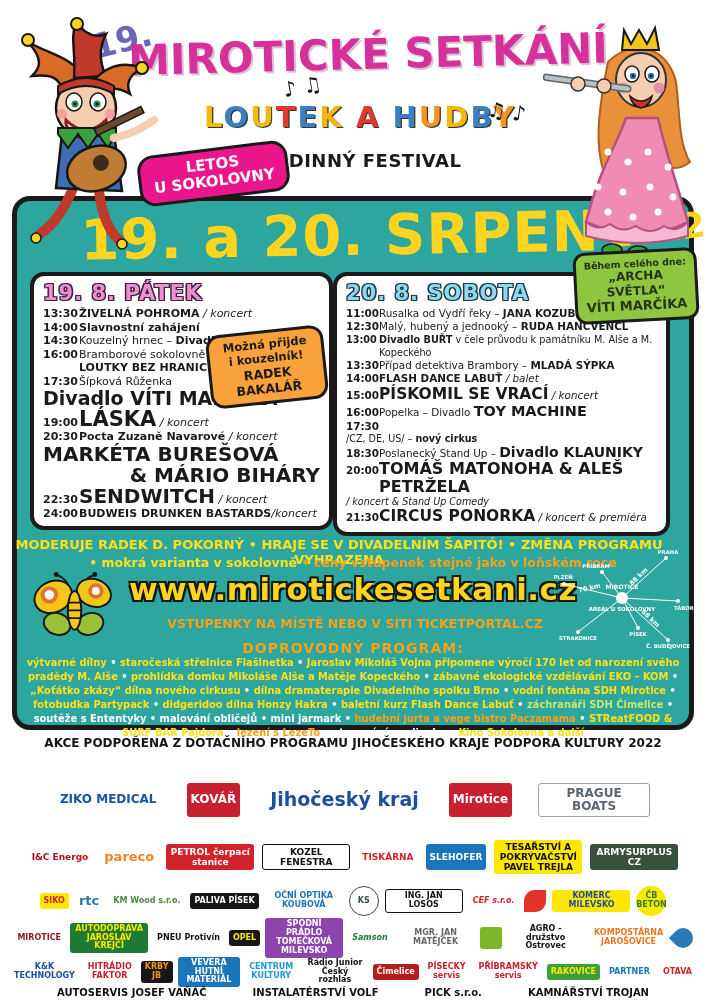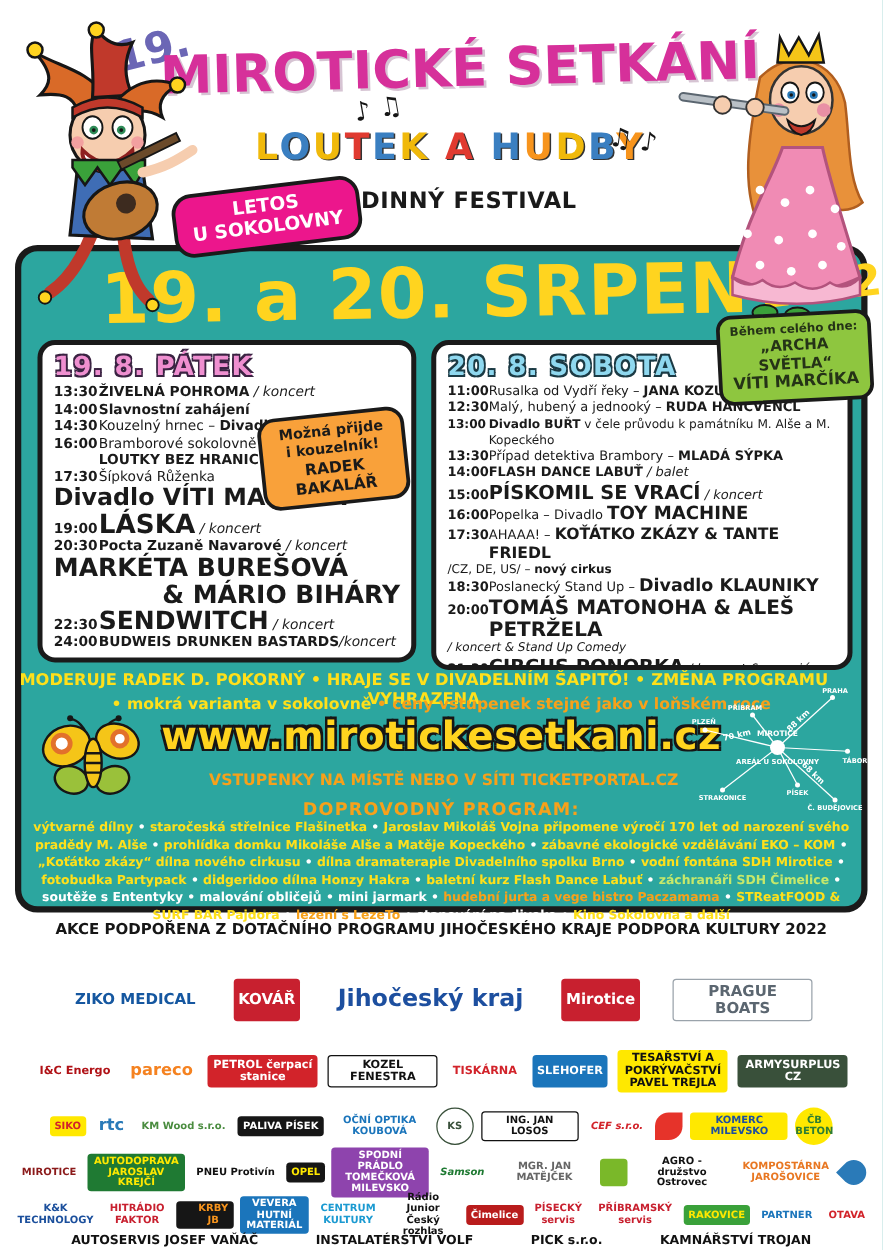--- a/index.html
+++ b/index.html
@@ -27,21 +27,21 @@
   .year{left:608px;top:210px;font-size:35px;font-weight:800;color:#ffd41f;transform:rotate(-7deg);z-index:2}
   .allday{left:574px;top:250px;width:124px;background:#8ec63f;border:3px solid #1a1a1a;border-radius:12px;
           padding:5px 4px;text-align:center;color:#253317;transform:rotate(-3deg);z-index:6;line-height:1.2}
   .allday .l1{font-size:9.5px;font-weight:700}
   .allday .l2{font-size:12px;font-weight:800}
   .allday .l3{font-size:13px;font-weight:800}
 
   
   .pbox{position:absolute;background:#fff;border:4px solid #1a1a1a;border-radius:14px;padding:5px 9px;z-index:3;overflow:hidden}
   .lbox{left:30px;top:272px;width:303px;height:258px}
-  .rbox{left:345px;top:272px;width:337px;height:264px}
+  .rbox{left:333px;top:272px;width:337px;height:264px}
   .ph{font-weight:800;font-size:21px;letter-spacing:1px;margin-bottom:2px}
   .ph.pink{color:#ef8fd0;text-shadow:-1.3px -1.3px 0 #3a2342,1.3px -1.3px 0 #3a2342,-1.3px 1.3px 0 #3a2342,1.3px 1.3px 0 #3a2342}
   .ph.blue{color:#8fd8ef;text-shadow:-1.3px -1.3px 0 #1b3a44,1.3px -1.3px 0 #1b3a44,-1.3px 1.3px 0 #1b3a44,1.3px 1.3px 0 #1b3a44}
   .ev{display:flex;align-items:baseline}
   .lbox .ev{font-size:11px;line-height:13.5px}
   .rbox .ev{font-size:10.4px;line-height:13px}
   .t{flex:none;width:36px;font-weight:700}
   .rbox .t{width:33px}
   .c{flex:1}
   .c b{font-weight:800}
@@ -273,21 +273,20 @@
     <div class="ev">
       <span class="t">15:00</span>
       <span class="c"><b class="x16">PÍSKOMIL SE VRACÍ</b> <i class="nt">/ koncert</i></span>
     </div>
     <div class="ev">
       <span class="t">16:00</span>
       <span class="c"><span>Popelka – Divadlo </span><b class="x15">TOY MACHINE</b></span>
     </div>
     <div class="ev">
       <span class="t">17:30</span>
-      <span class="c"><span>AHAAA! – </span><b class="x13">KOŤÁTKO ZKÁZY &amp; TANTE FRIEDL</b></span>
     </div>
     <div class="note2">
       <span>/CZ, DE, US/ – </span><b>nový cirkus</b>
     </div>
     <div class="ev">
       <span class="t">18:30</span>
       <span class="c"><span>Poslanecký Stand Up – </span><b class="x15b">Divadlo KLAUNIKY</b></span>
     </div>
     <div class="ev">
       <span class="t">20:00</span>
@@ -402,21 +401,21 @@
       <span class="logo it" style="color: rgb(31, 122, 51);">Samson</span>
       <span class="logo" style="color: rgb(102, 102, 102);">MGR. JAN MATĚJČEK</span>
       <span class="logo shape-square" style="background: rgb(122, 184, 41);"></span>
       <span class="logo" style="color: rgb(17, 17, 17);">AGRO - družstvo Ostrovec</span>
       <span class="logo" style="color: rgb(232, 119, 34);">KOMPOSTÁRNA JAROŠOVICE</span>
       <span class="logo shape-drop" style="background: rgb(42, 122, 184);"></span>
     </div>
   <div class="abs lrow r5">
       <span class="logo" style="color: rgb(27, 79, 156);">K&amp;K TECHNOLOGY</span>
       <span class="logo" style="color: rgb(200, 32, 47);">HITRÁDIO FAKTOR</span>
-      <span class="logo" style="background: rgb(22, 22, 22); color: rgb(247, 148, 29); padding-left: 18px;">KRBY JB</span>
+      <span class="logo" style="background: rgb(22, 22, 22); color: rgb(247, 148, 29);">KRBY JB</span>
       <span class="logo" style="background: rgb(27, 117, 187); color: rgb(255, 255, 255);">VEVERA HUTNÍ MATERIÁL</span>
       <span class="logo" style="color: rgb(27, 154, 209);">CENTRUM KULTURY</span>
       <span class="logo" style="color: rgb(17, 17, 17);">Rádio Junior Český rozhlas</span>
       <span class="logo" style="background: #b91c1c; color: rgb(255, 255, 255);">Čimelice</span>
       <span class="logo" style="color: rgb(200, 32, 47);">PÍSECKÝ servis</span>
       <span class="logo" style="color: rgb(200, 32, 47);">PŘÍBRAMSKÝ servis</span>
       <span class="logo" style="background: rgb(58, 161, 58); color: rgb(255, 232, 0);">RAKOVICE</span>
       <span class="logo" style="color: rgb(27, 117, 187);">PARTNER</span>
       <span class="logo" style="color: rgb(210, 35, 42);">OTAVA</span>
     </div>

